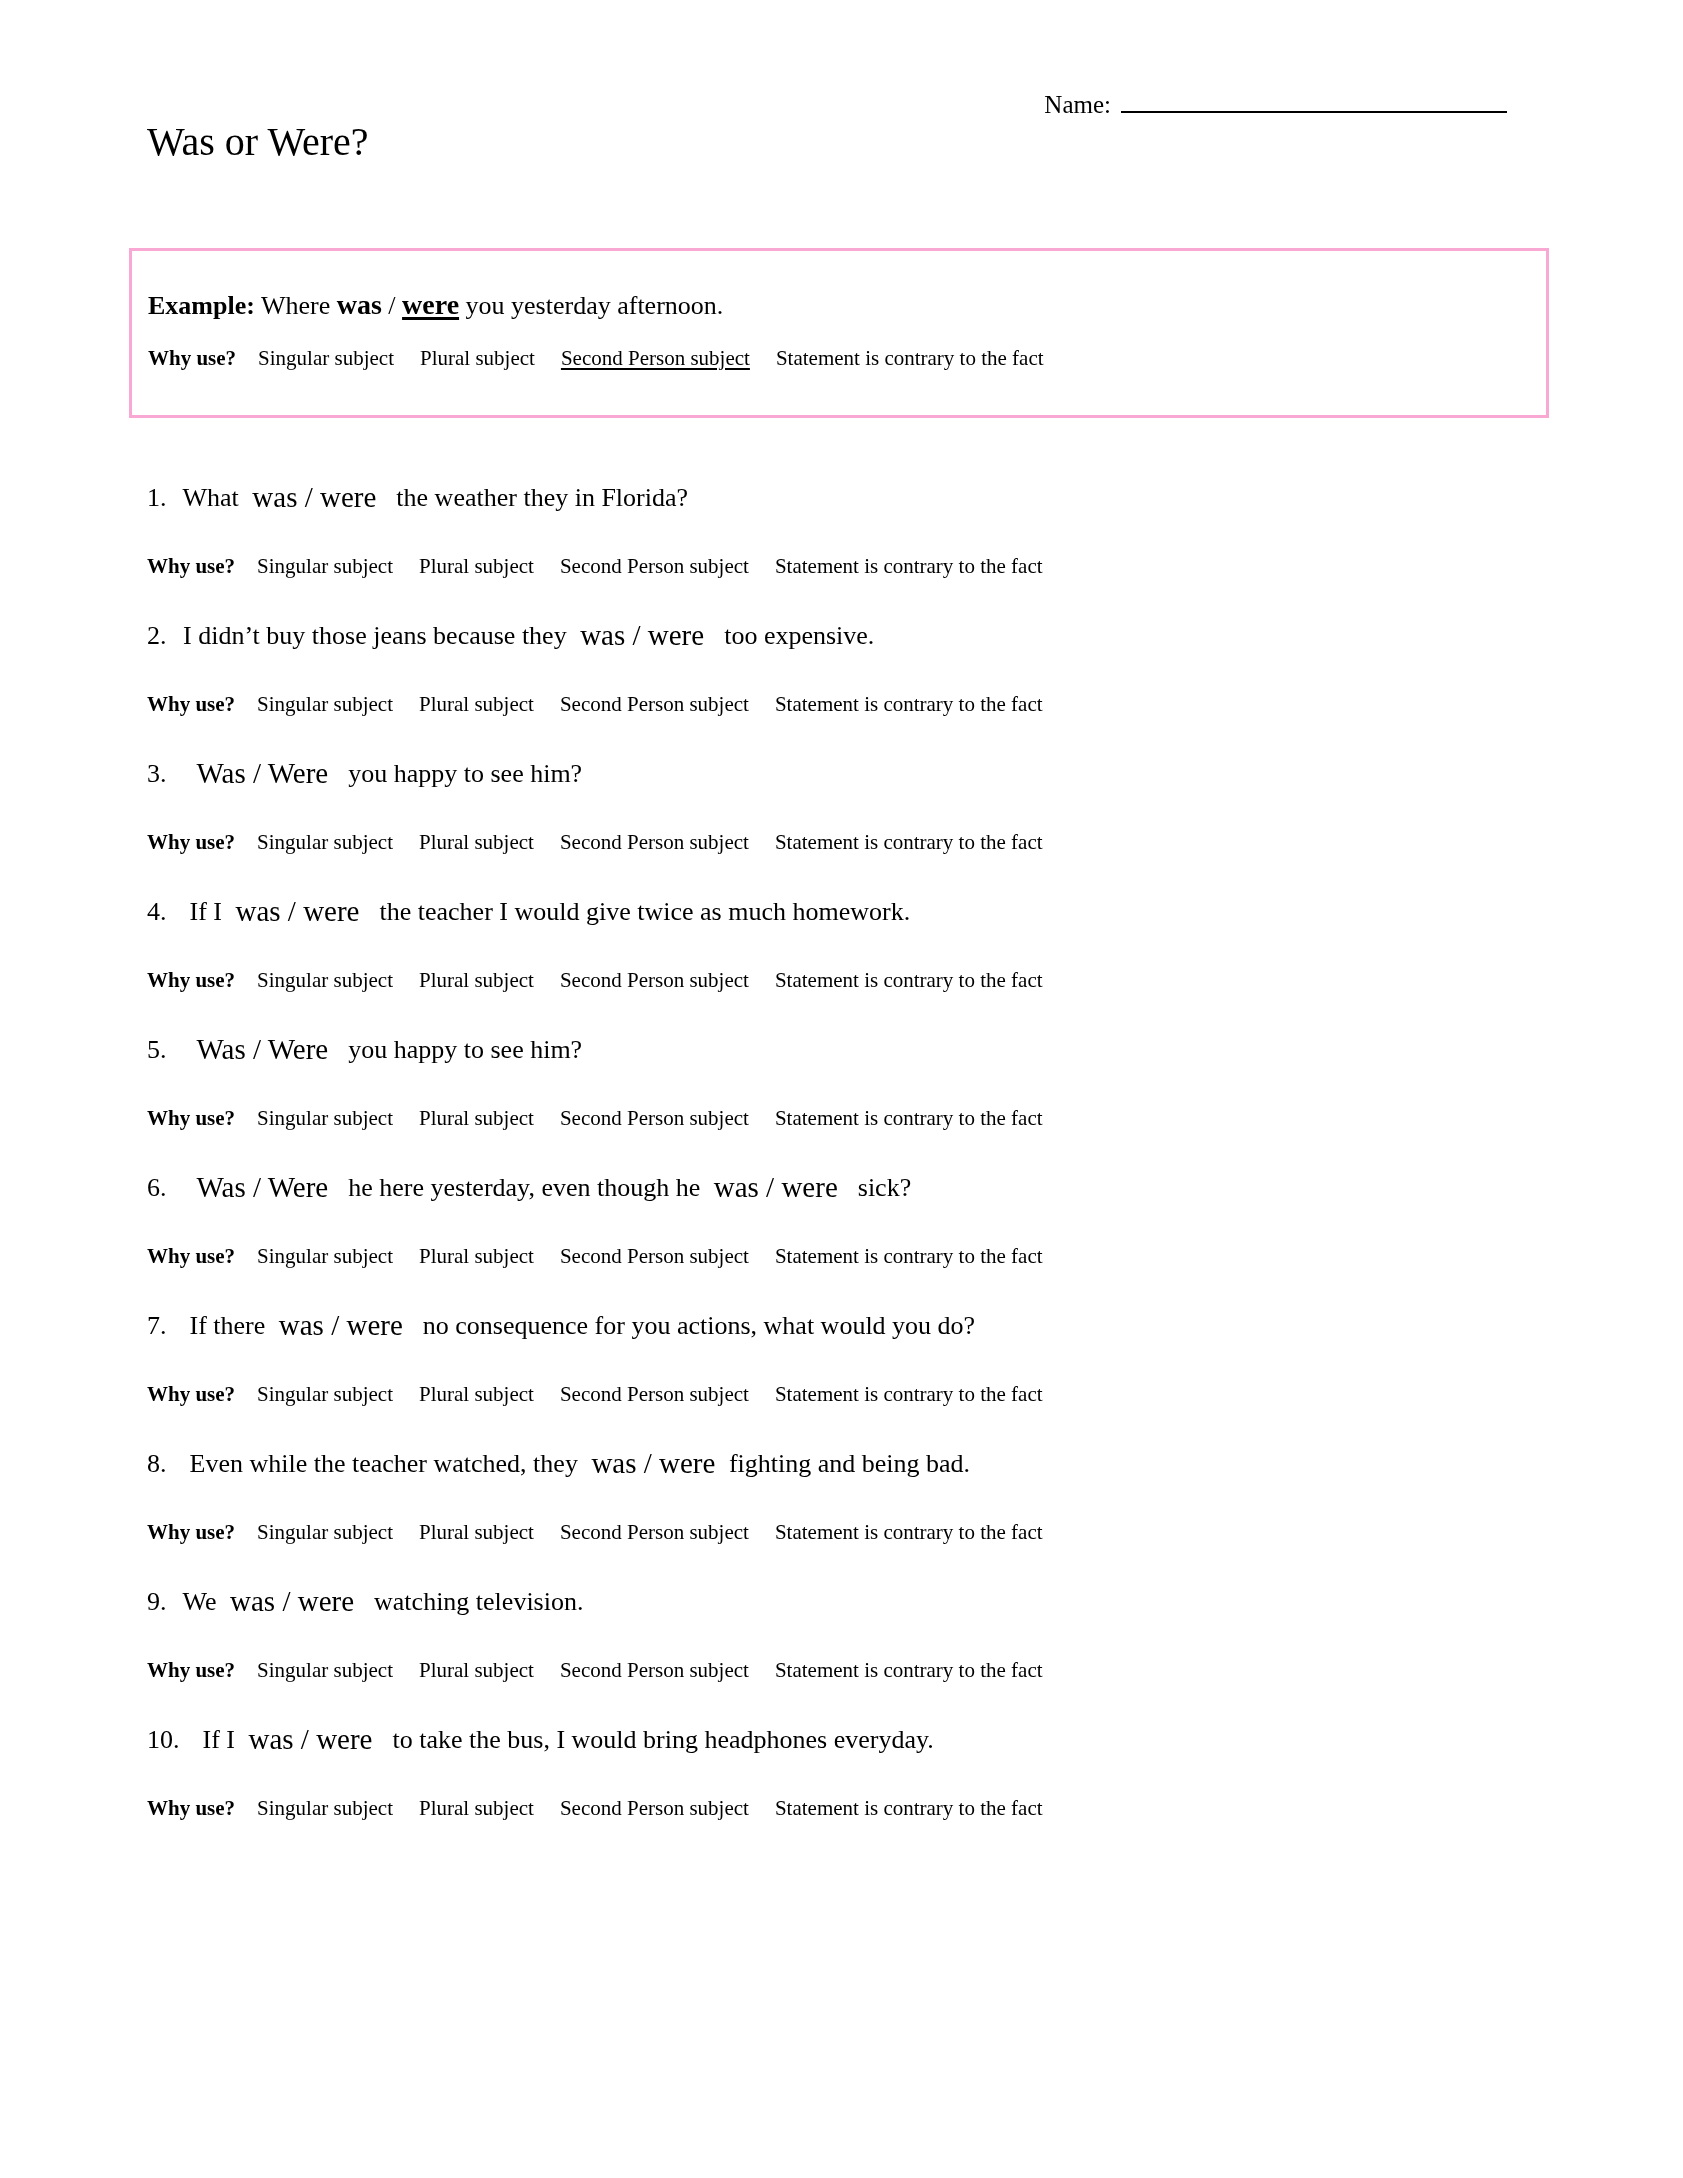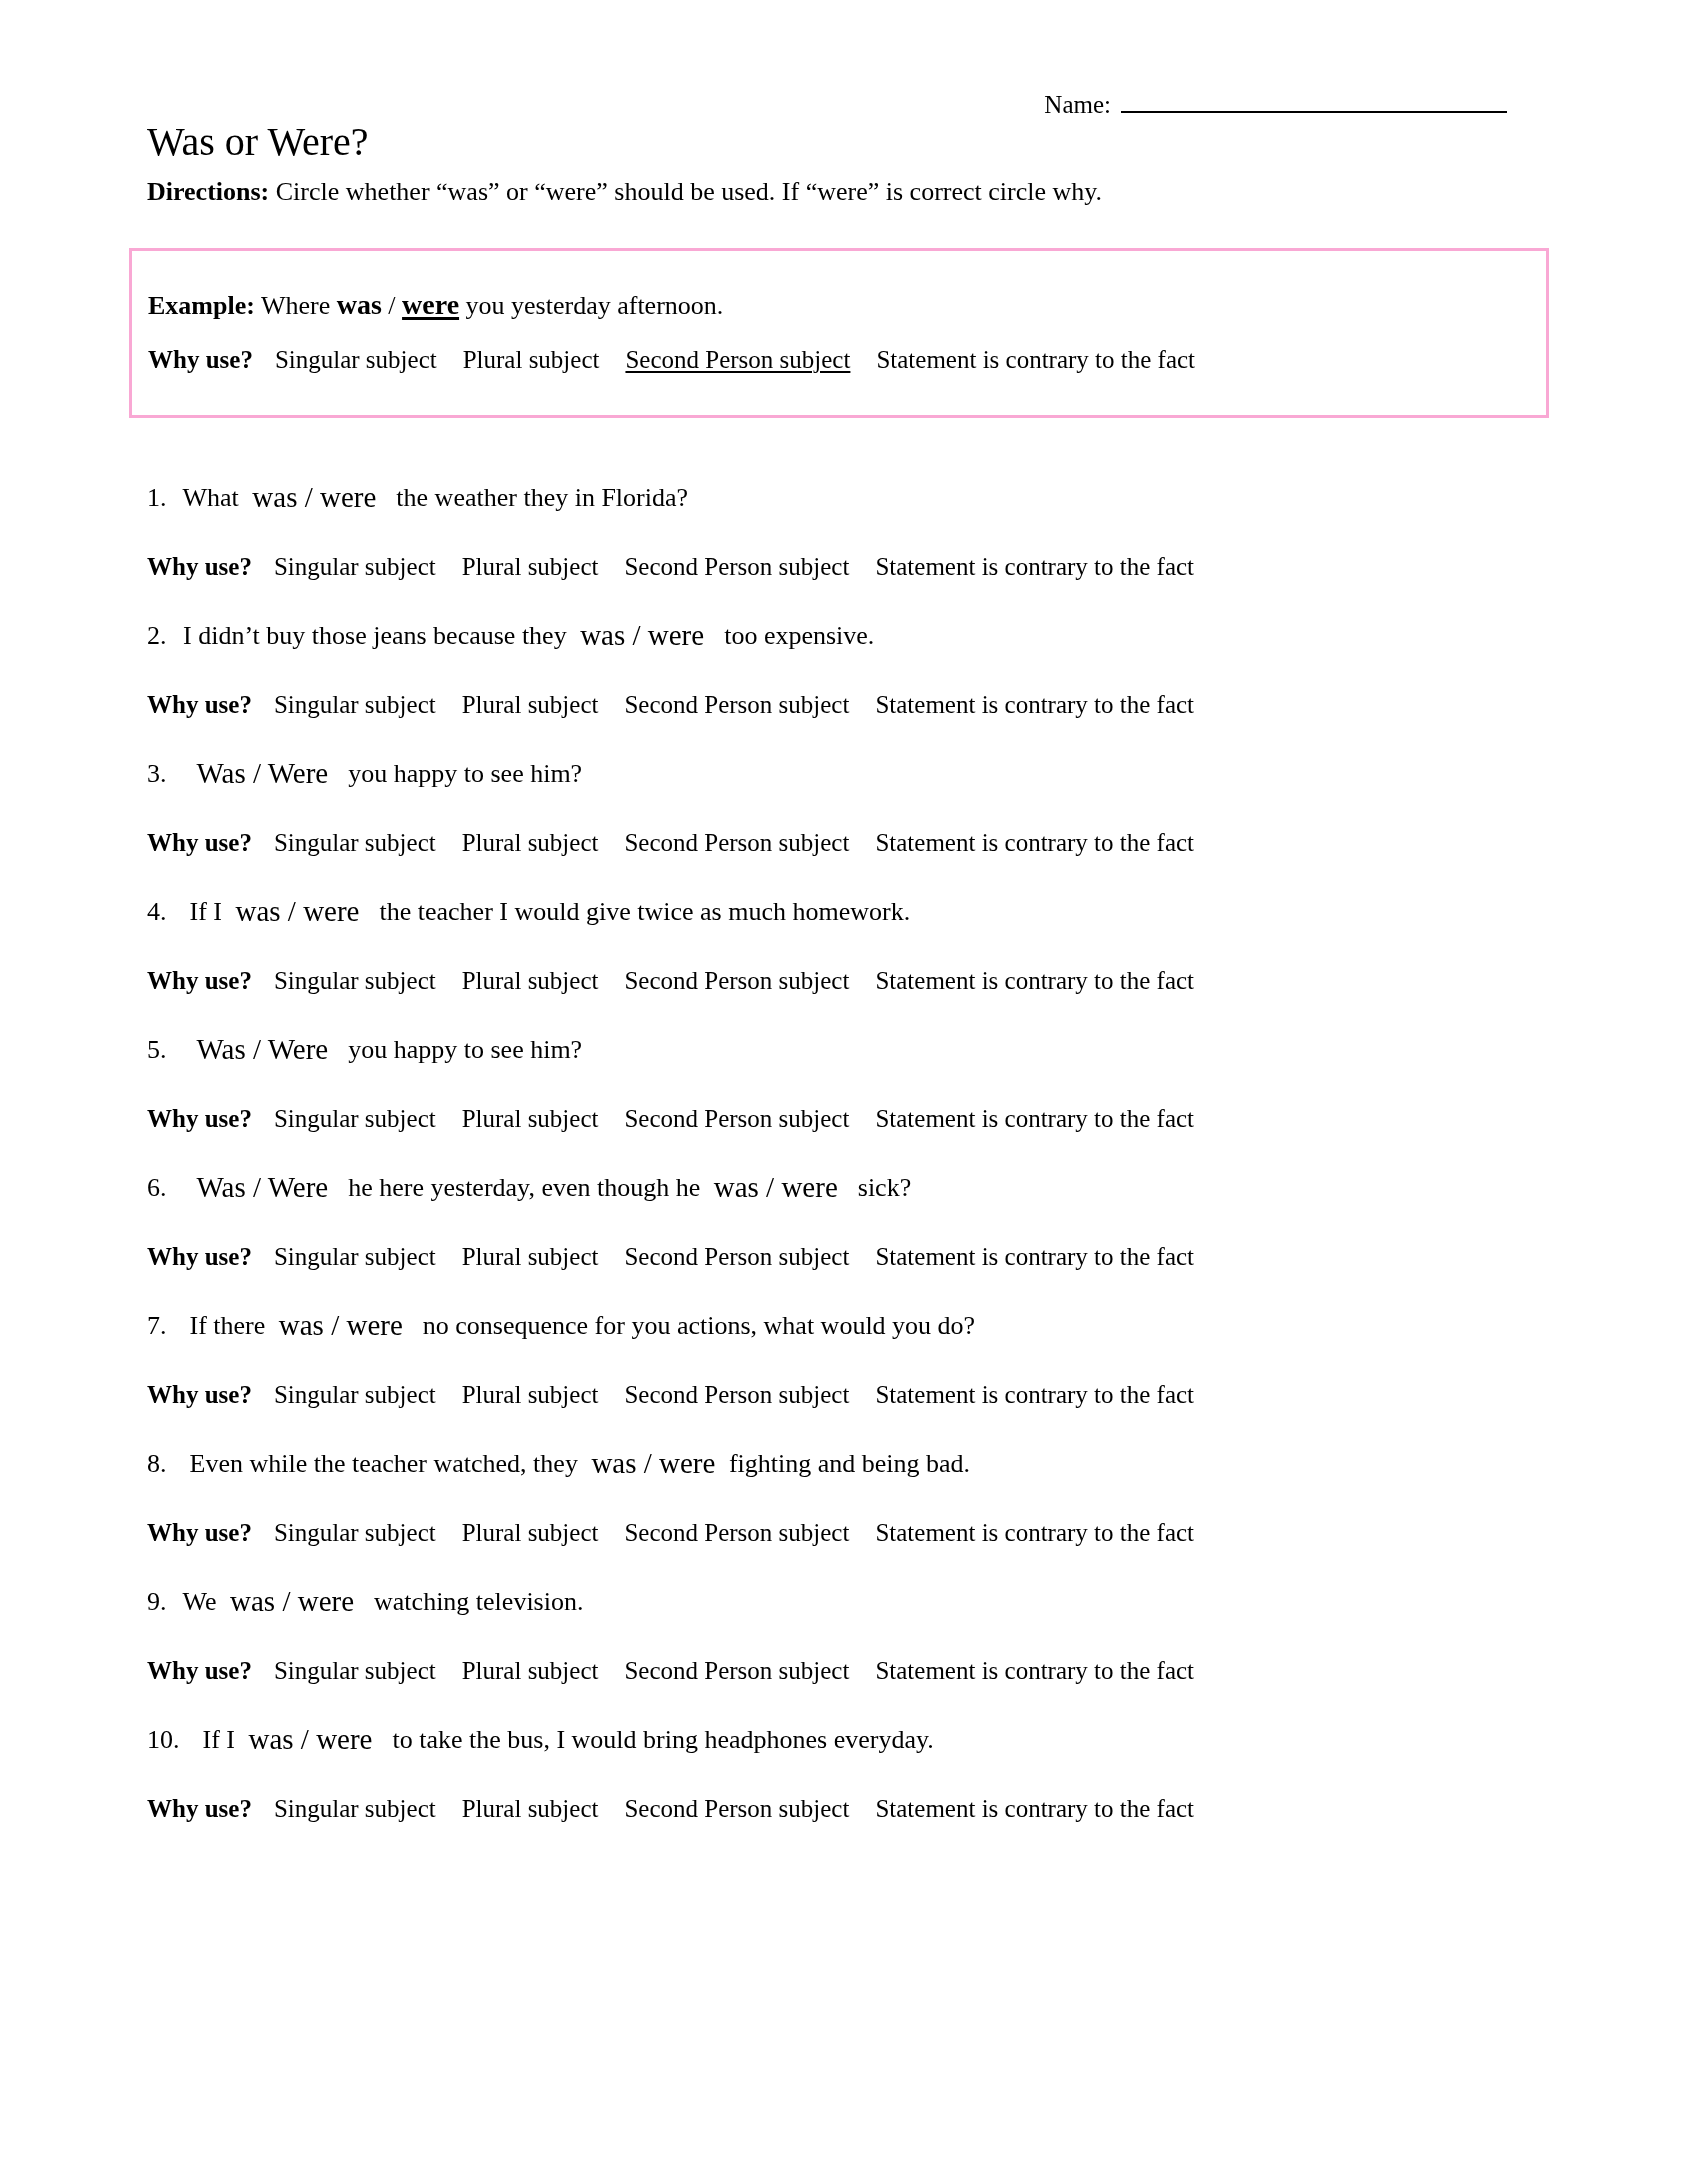--- a/index.html
+++ b/index.html
@@ -85,21 +85,21 @@
   .example-line .lbl { font-weight: bold; }
   .example-line .choice-bold { font-weight: bold; font-size: 28px; }
   .example-line .choice-underline {
     font-weight: bold;
     font-size: 28px;
     text-decoration: underline;
     text-underline-offset: 3px;
     text-decoration-thickness: 3px;
   }
   .why-row {
-    font-size: 25px;
+    font-size: 21px;
     white-space: nowrap;
     display: flex;
     align-items: baseline;
   }
   .why-row .why-label {
     font-weight: bold;
     margin-right: 22px;
   }
   .why-row .opt {
     margin-right: 26px;
@@ -150,23 +150,20 @@
 
 <div class="page">
 
   <div class="name-row">
     <span class="name-label">Name:</span>
     <span class="name-blank"></span>
   </div>
 
   <div class="title">Was or Were?</div>
 
-  <div class="directions">
-    <b>Directions:</b><span> Circle whether “was” or “were” should be used. If “were” is correct circle why.</span>
-  </div>
 
   <div class="example-box">
     <div class="example-line">
       <span class="lbl">Example:</span><span>  Where </span><span class="choice-bold">was</span><span> / </span><span class="choice-underline">were</span><span> you yesterday afternoon.</span>
     </div>
     <div class="why-row" id="example-why">
       <span class="why-label">Why use?</span>
     <span class="opt">Singular subject</span>
         <span class="opt">Plural subject</span>
         <span class="opt marked">Second Person subject</span>

